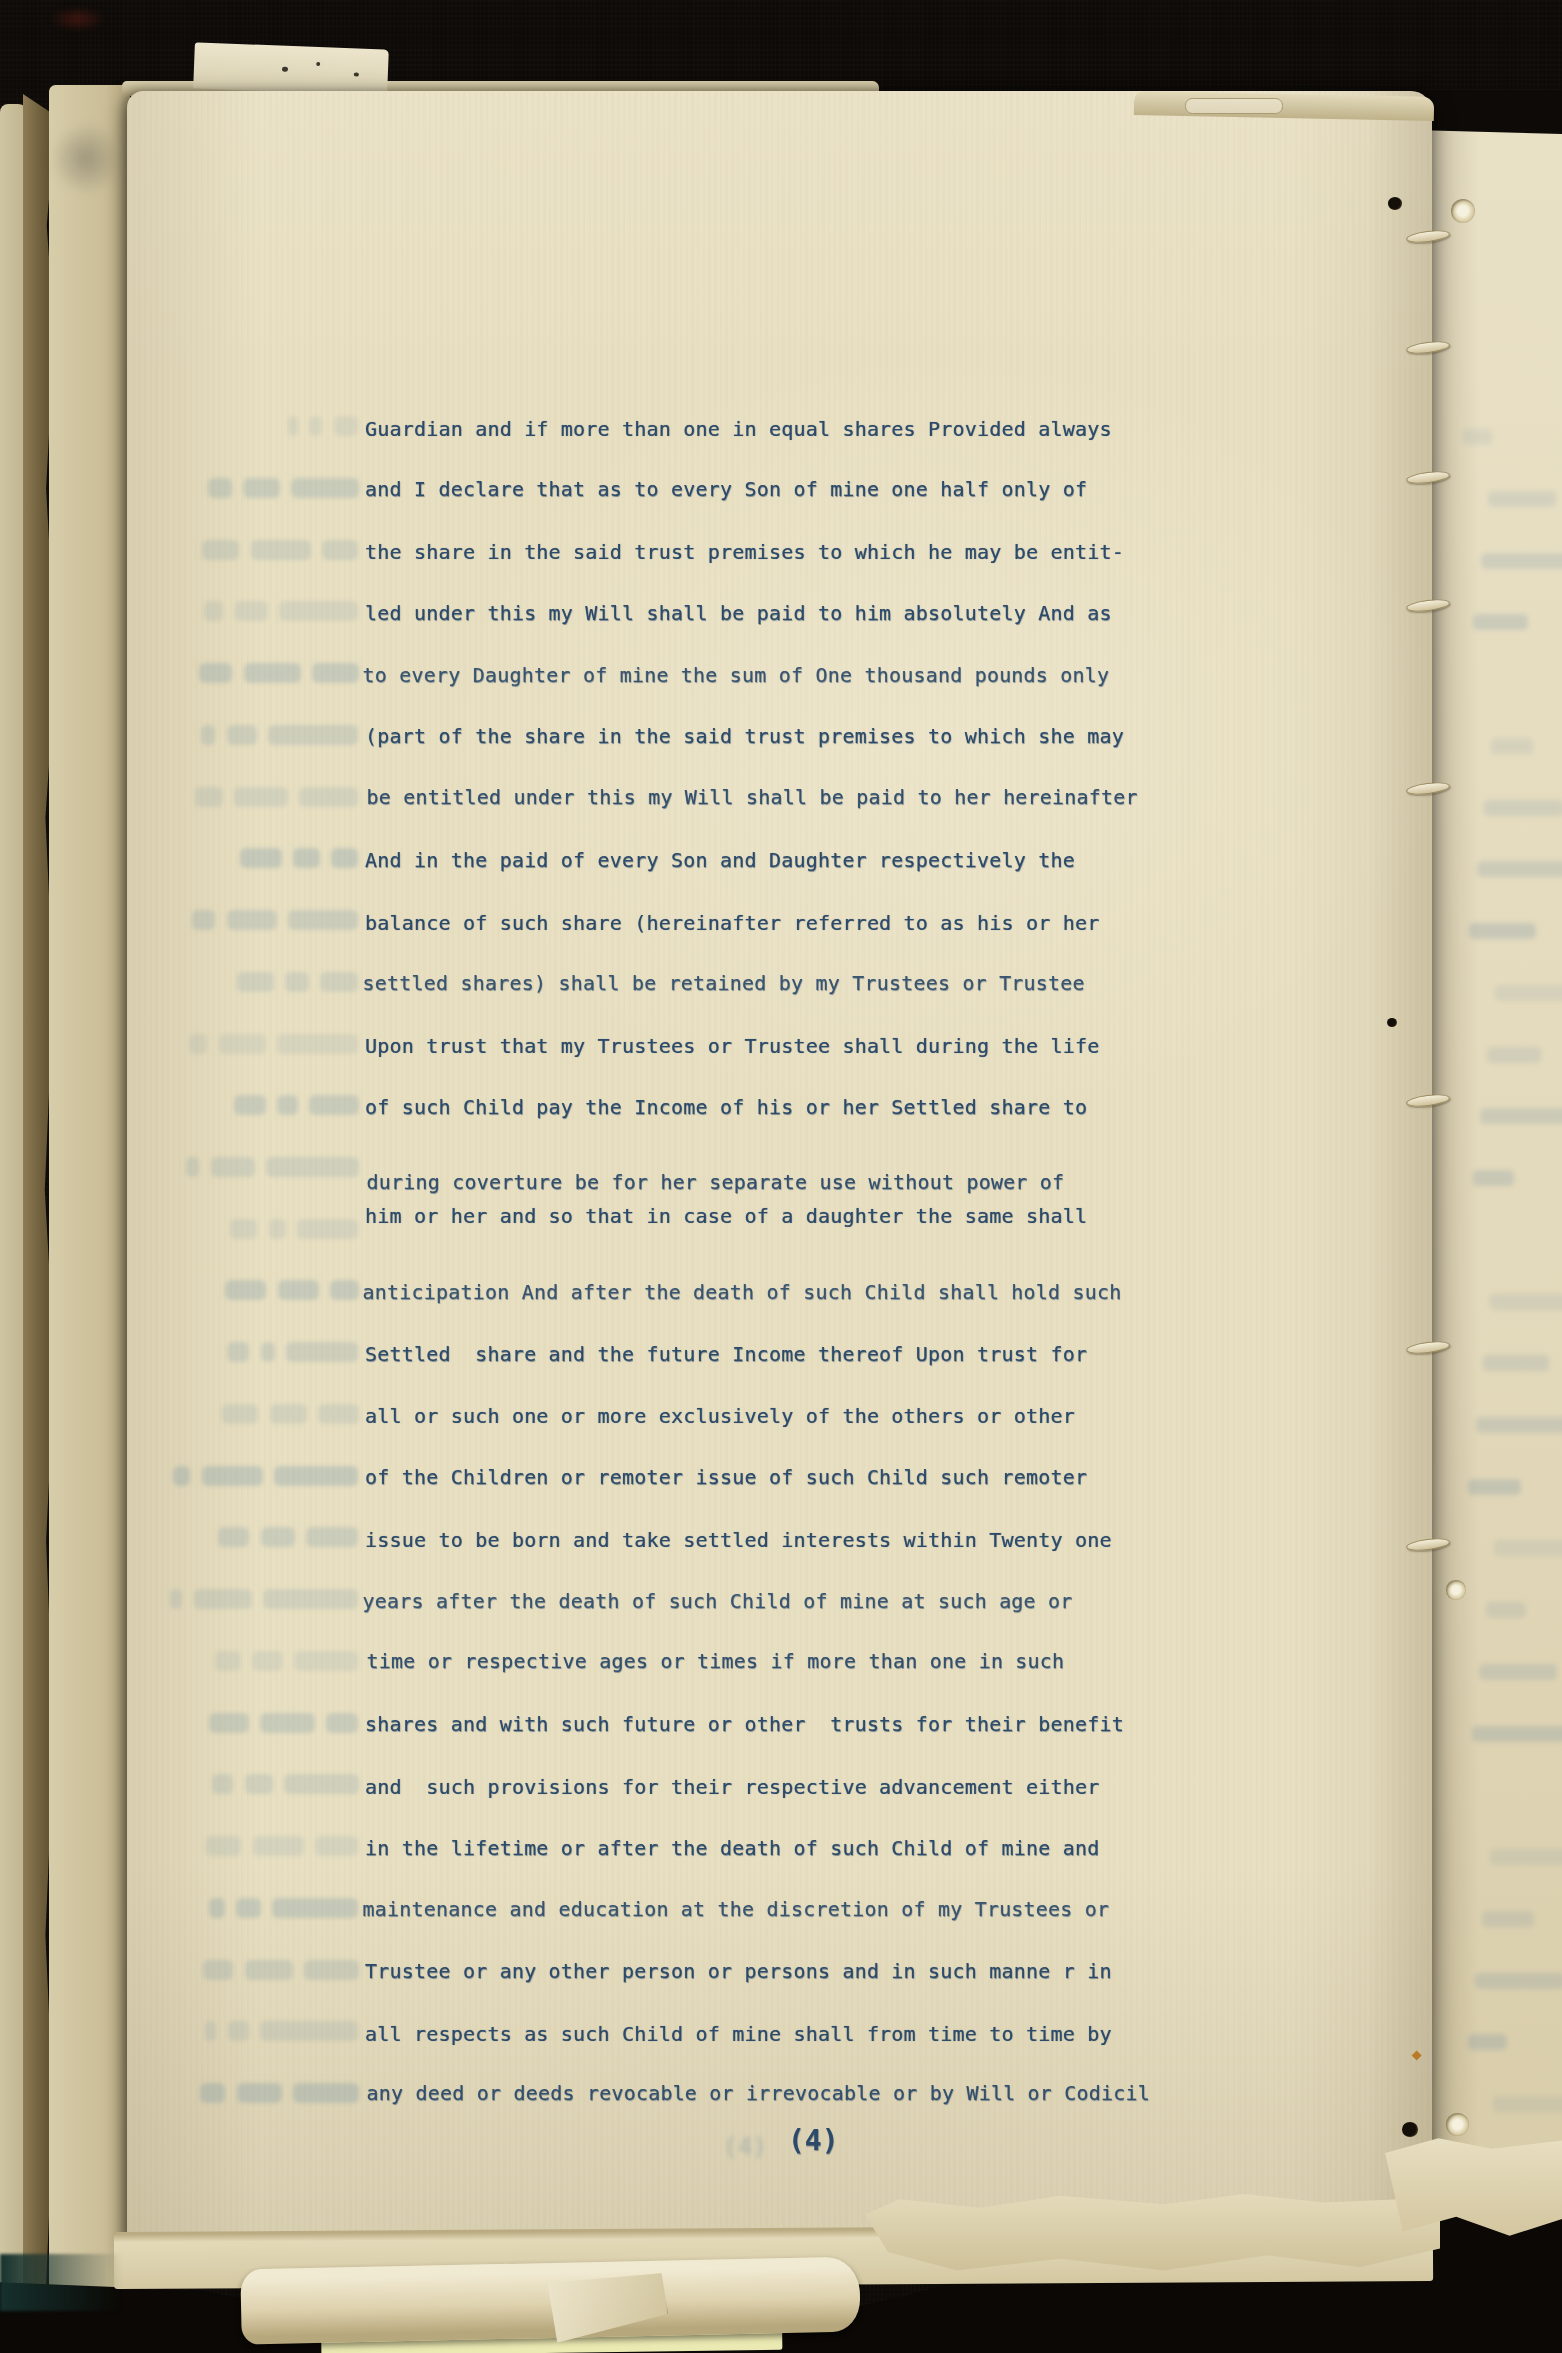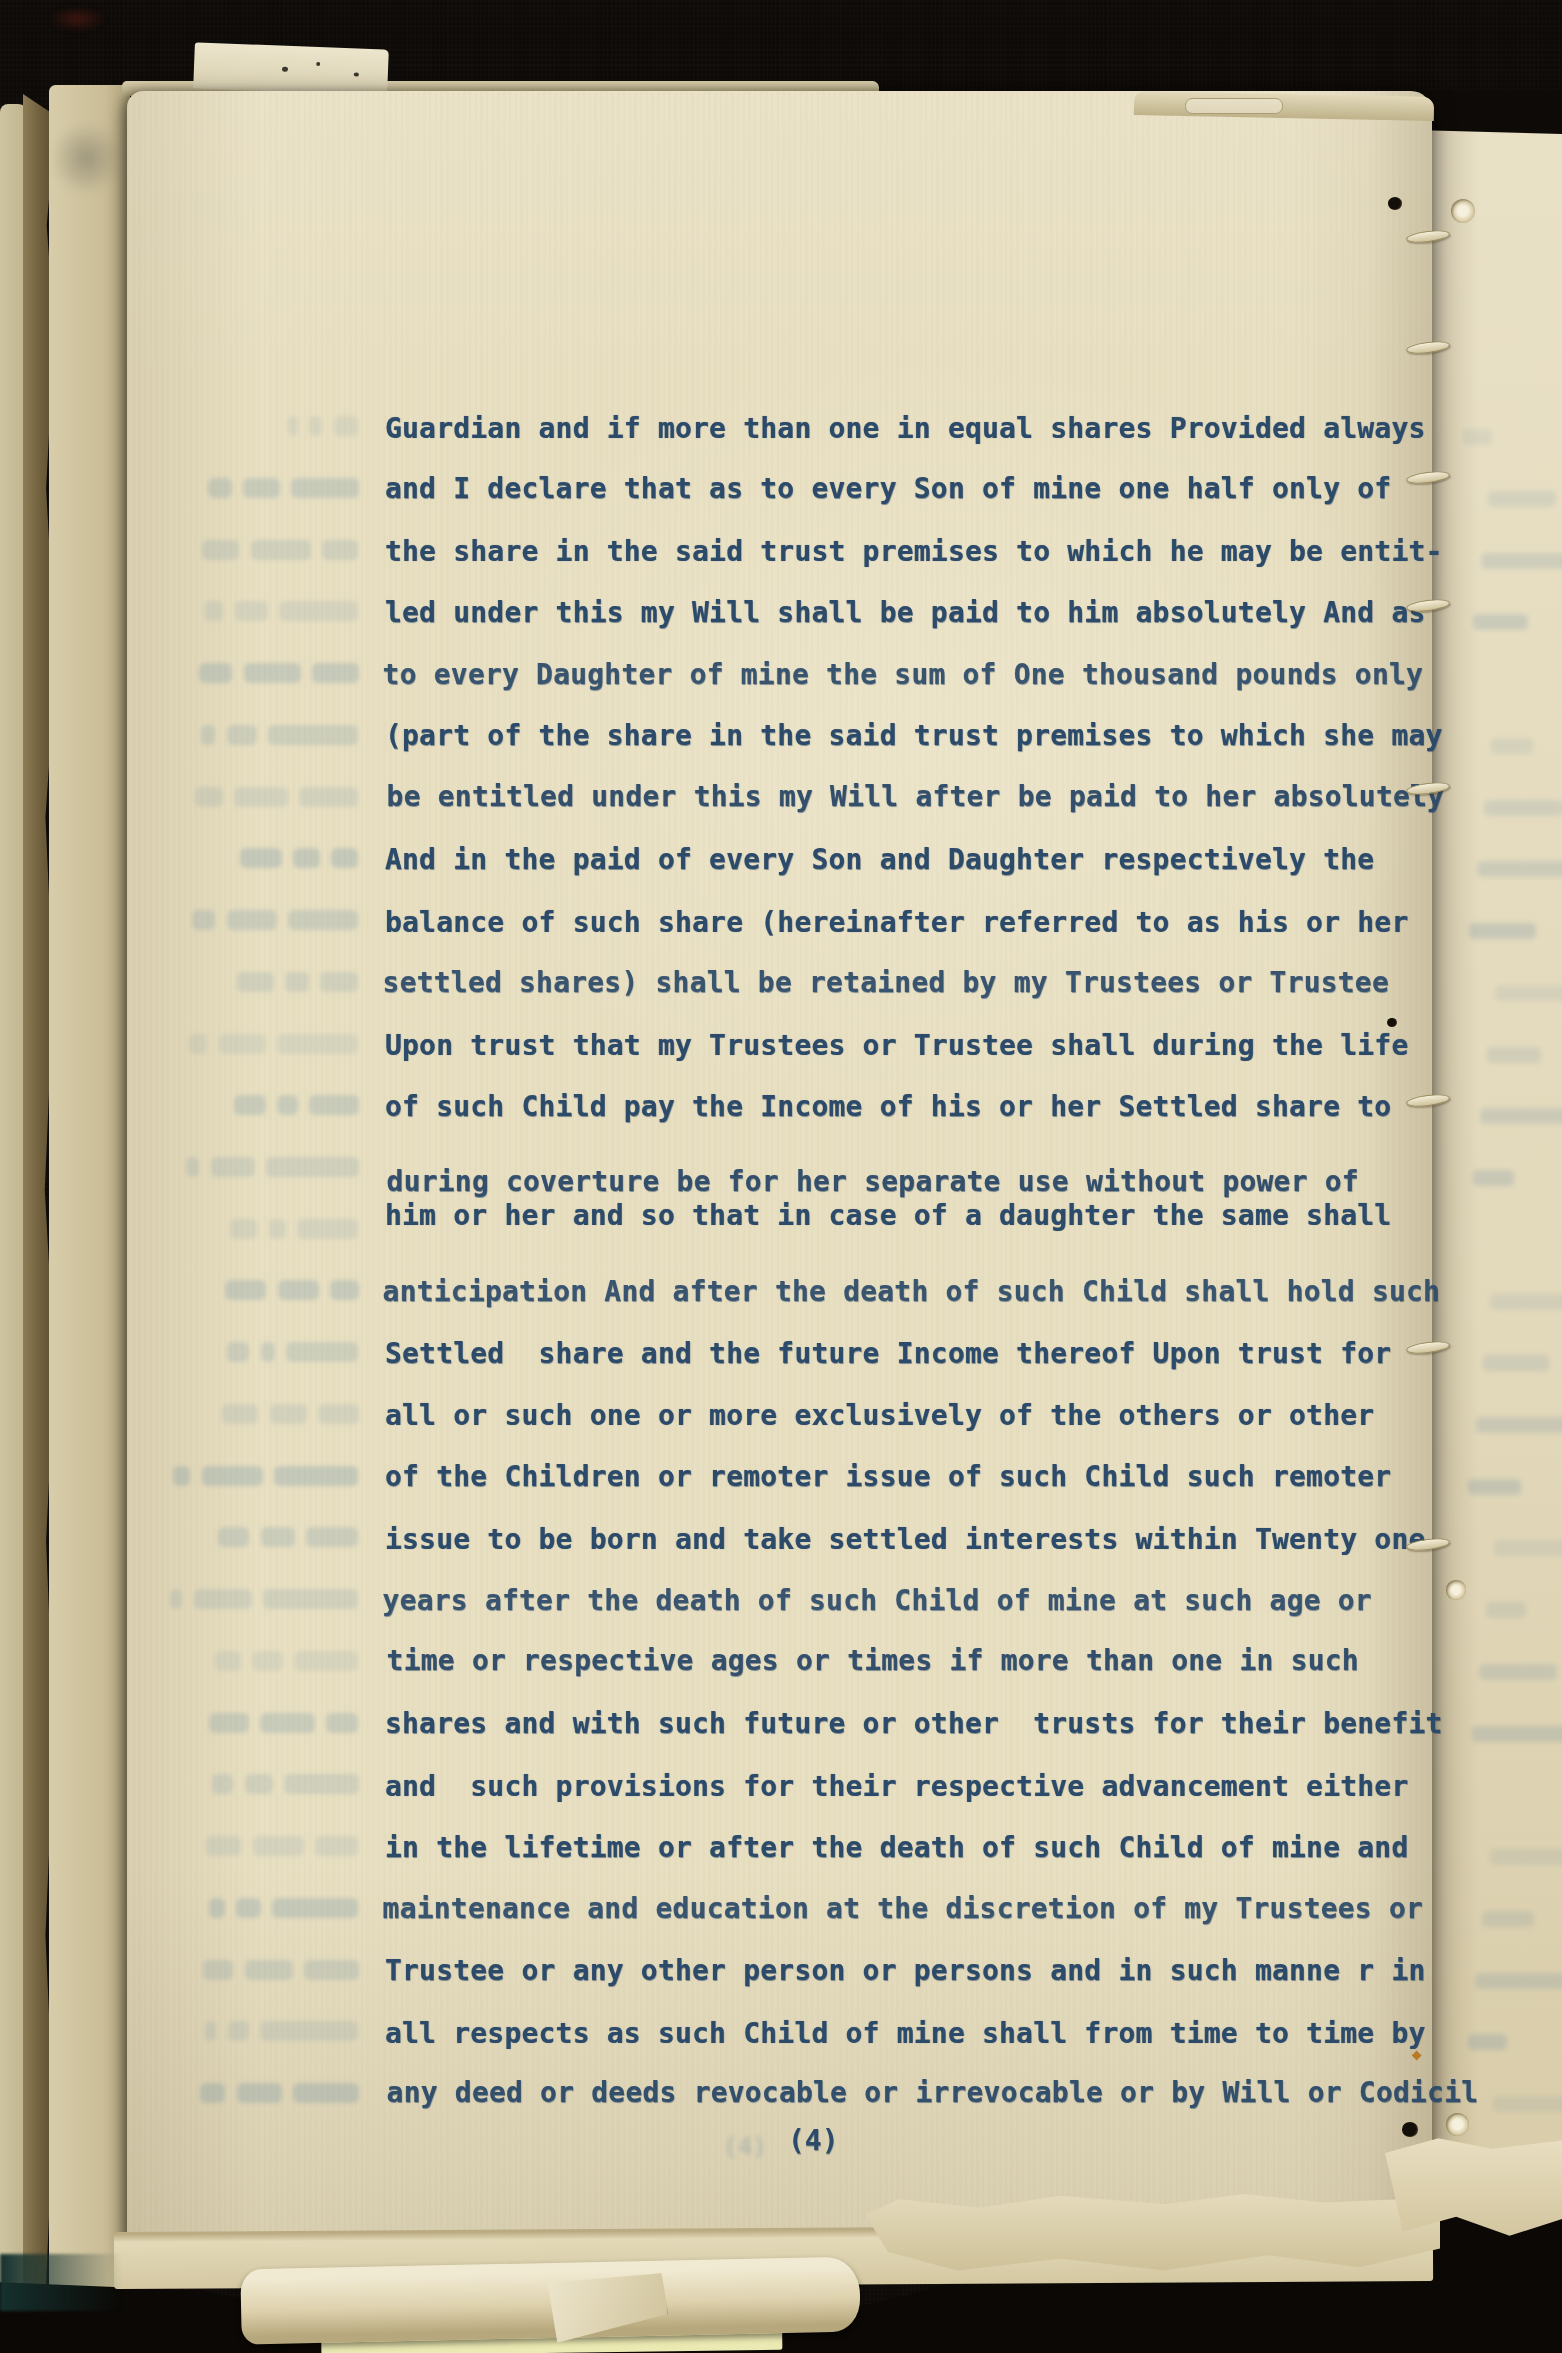--- a/index.html
+++ b/index.html
@@ -62,23 +62,23 @@
       linear-gradient(90deg,rgba(115,95,55,0.13),rgba(115,95,55,0) 10%),
       linear-gradient(270deg,rgba(100,82,46,0.22),rgba(100,82,46,0.05) 5%,rgba(100,82,46,0) 11%),
       linear-gradient(180deg,rgba(255,255,255,0.09),rgba(0,0,0,0) 14%,rgba(0,0,0,0) 82%,rgba(95,75,40,0.12)),
       repeating-linear-gradient(90deg,rgba(60,45,20,0.014) 0 2.4px,rgba(255,255,255,0.016) 2.4px 5.7px),
       #e8dfc1;
     border-radius:16.3px 21px 9.8px 6.5px;
     box-shadow:0 6.5px 21px rgba(0,0,0,0.55), -3.3px 0 8.1px rgba(0,0,0,0.25);}
 
   
   .typed-line{position:absolute;left:365px;height:62px;line-height:62px;white-space:pre;z-index:4;
-    font-size:28px;font-weight:700;letter-spacing:0.2px;color:#2c4a69;
+    font-size:20px;font-weight:400;letter-spacing:0.2px;color:#2c4a69;
     text-shadow:0.5px 0.5px 0.8px rgba(36,66,98,0.55), -0.3px 0 0.7px rgba(36,66,98,0.30);
-    filter:blur(0.3px);margin-left:20px;}
+    filter:blur(0.3px);}
   .typed-line:nth-child(odd){transform:translateY(0.8px);}
   .typed-line:nth-child(5n){opacity:0.93;transform:translateX(-2.4px);}
   .typed-line:nth-child(7n){opacity:0.96;transform:translateX(1.6px) translateY(-0.8px);}
   .page-number{position:absolute;z-index:4;font-size:28px;font-weight:700;color:#2c4a69;
     text-shadow:0.5px 0.5px 0.8px rgba(36,66,98,0.5);filter:blur(0.2px);}
   .ghost4{position:absolute;z-index:3;font-size:24.4px;color:#5e82a0;opacity:0.28;filter:blur(2px);font-weight:700;}
 
   
   .ghost-left{position:absolute;z-index:3;height:19.5px;display:flex;gap:11.4px;justify-content:flex-end;
     filter:blur(2.1px);opacity:0.55;}
@@ -173,21 +173,21 @@
   <div class="abs clip-mark"></div>
 
   <div class="abs page"></div>
   <div id="text-layer">
       <div class="typed-line" style="top: 397px;">Guardian and if more than one in equal shares Provided always</div>
       <div class="typed-line" style="top: 458px;">and I declare that as to every Son of mine one half only of</div>
       <div class="typed-line" style="top: 520px;">the share in the said trust premises to which he may be entit-</div>
       <div class="typed-line" style="top: 582px;">led under this my Will shall be paid to him absolutely And as</div>
       <div class="typed-line" style="top: 644px;">to every Daughter of mine the sum of One thousand pounds only</div>
       <div class="typed-line" style="top: 705px;">(part of the share in the said trust premises to which she may</div>
-      <div class="typed-line" style="top: 767px;">be entitled under this my Will after be paid to her absolutely</div>
+      <div class="typed-line" style="top: 767px;">be entitled under this my Will shall be paid to her hereinafter</div>
       <div class="typed-line" style="top: 829px;">And in the paid of every Son and Daughter respectively the</div>
       <div class="typed-line" style="top: 891px;">balance of such share (hereinafter referred to as his or her</div>
       <div class="typed-line" style="top: 952px;">settled shares) shall be retained by my Trustees or Trustee</div>
       <div class="typed-line" style="top: 1014px;">Upon trust that my Trustees or Trustee shall during the life</div>
       <div class="typed-line" style="top: 1076px;">of such Child pay the Income of his or her Settled share to</div>
       <div class="typed-line" style="top: 1184px;">him or her and so that in case of a daughter the same shall</div>
       <div class="typed-line" style="top: 1152px;">during coverture be for her separate use without power of</div>
       <div class="typed-line" style="top: 1261px;">anticipation And after the death of such Child shall hold such</div>
       <div class="typed-line" style="top: 1323px;">Settled  share and the future Income thereof Upon trust for</div>
       <div class="typed-line" style="top: 1384px;">all or such one or more exclusively of the others or other</div>

